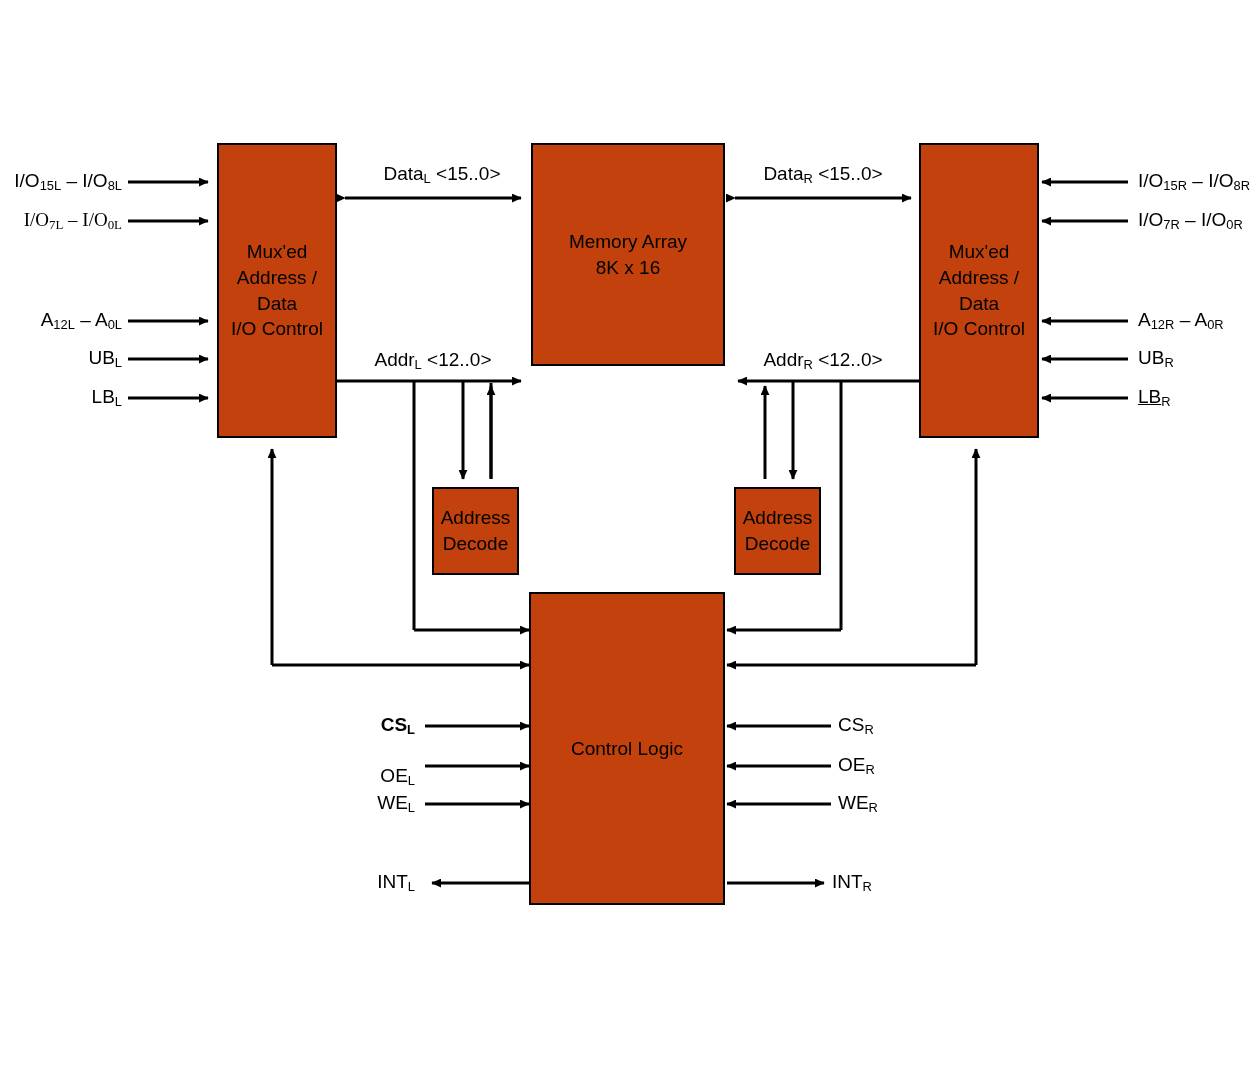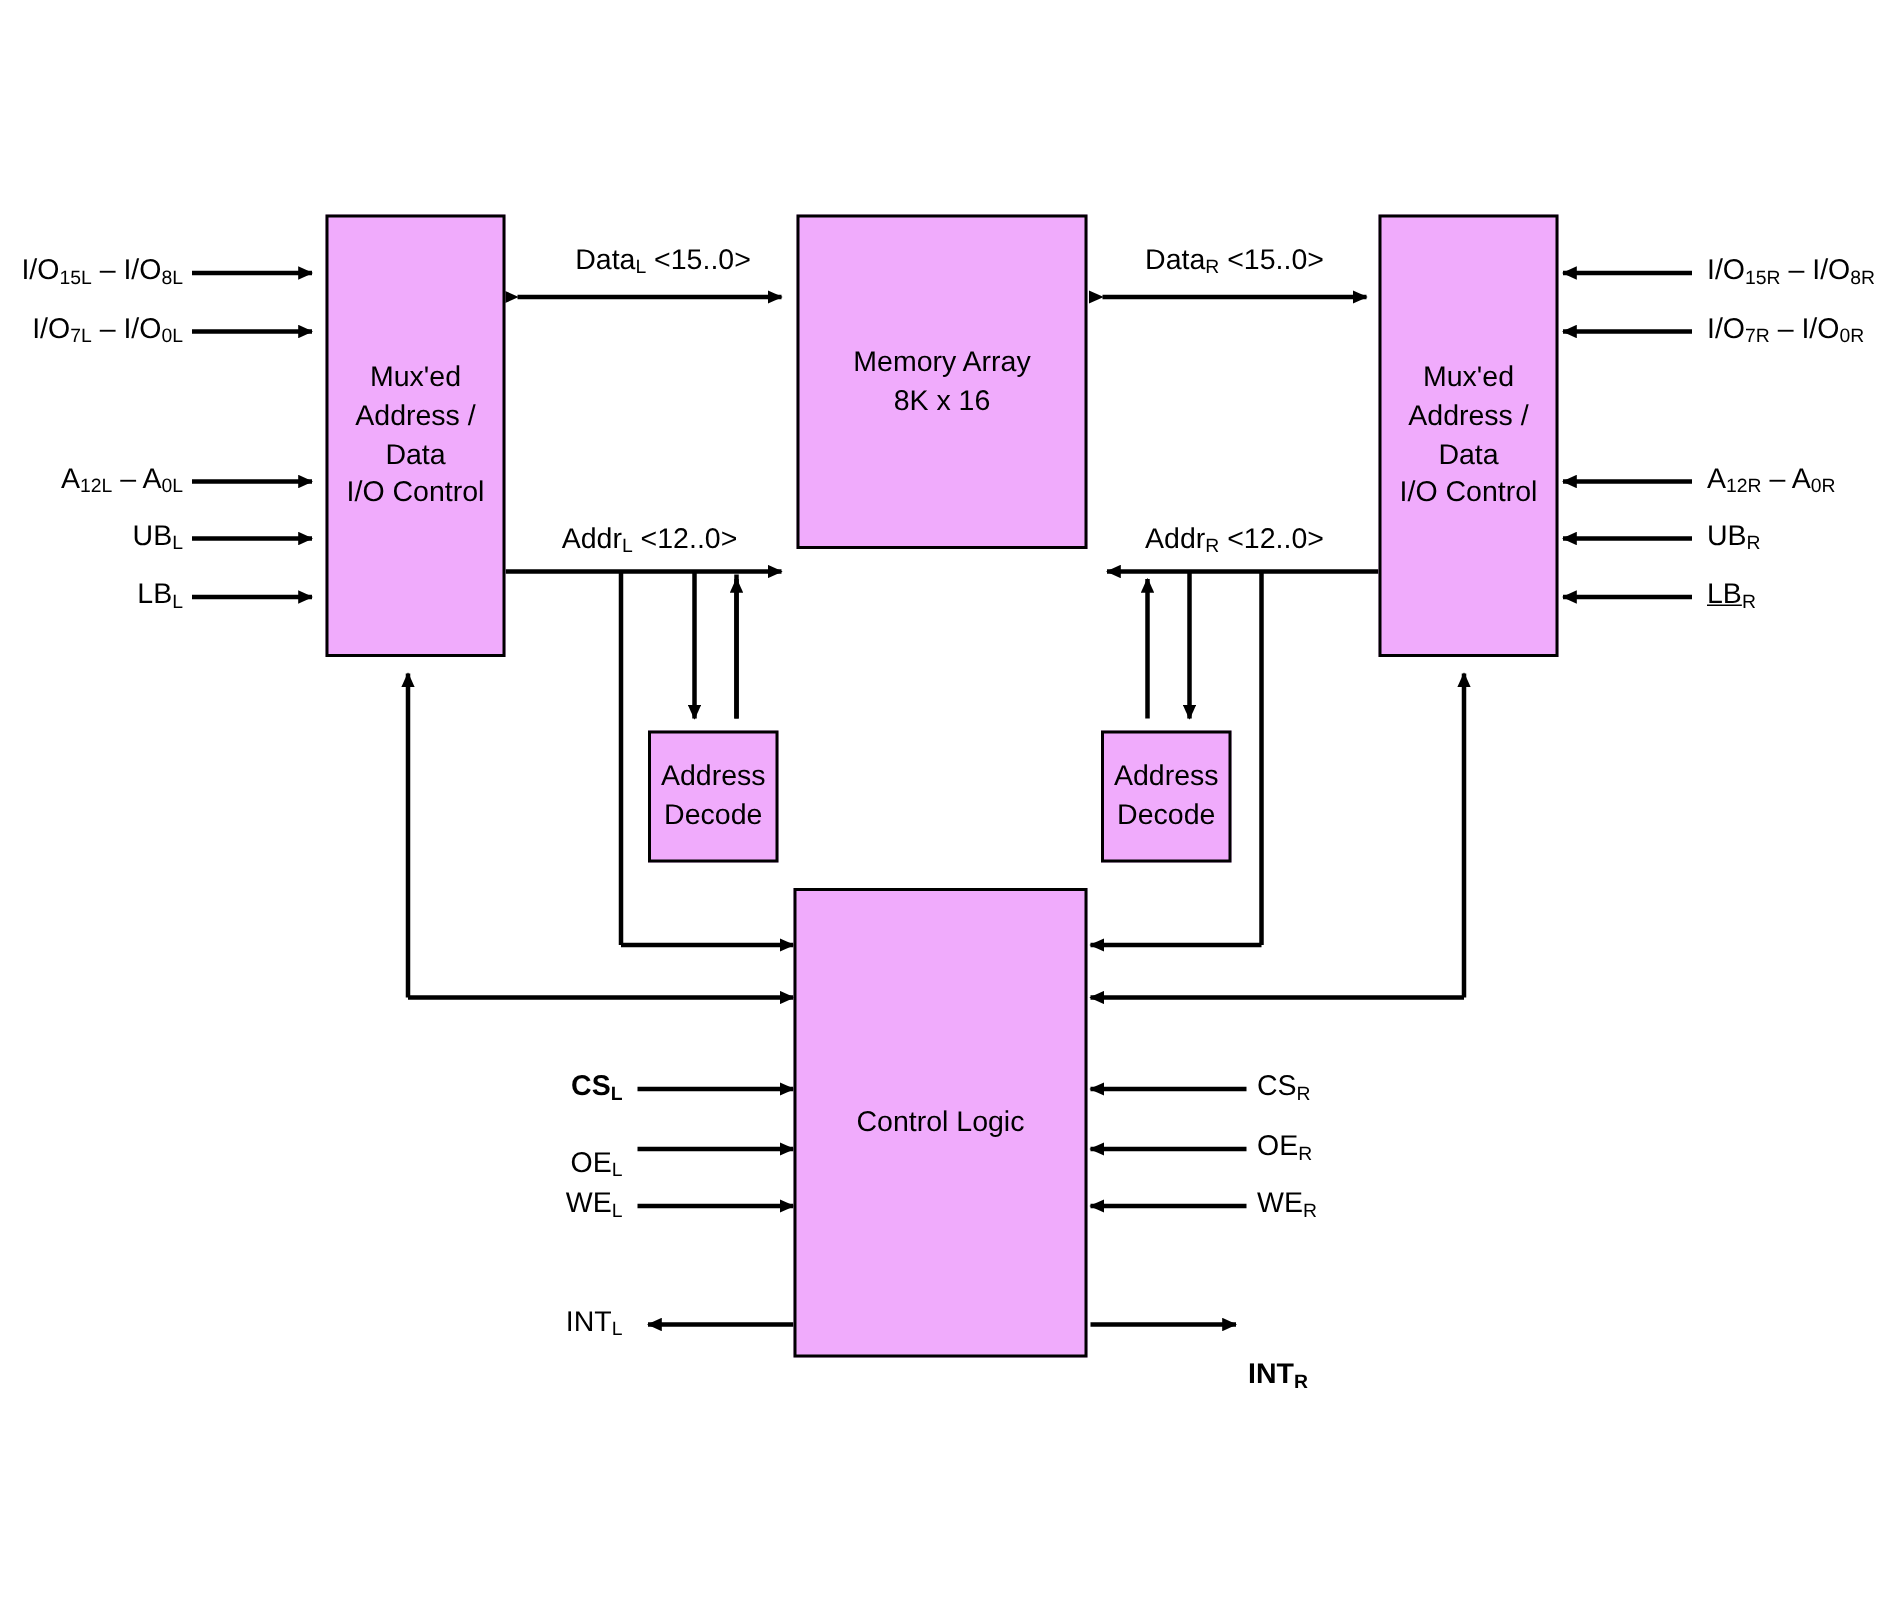--- a/index.html
+++ b/index.html
@@ -22,21 +22,21 @@
     position: absolute;
     left: 0;
     top: 0;
     width: 1256px;
     height: 1066px;
     pointer-events: none;
   }
   .blk {
     position: absolute;
     border: 2px solid #000;
-    background: #f0abfc;
+    background: #c2410c;
     box-sizing: border-box;
     display: flex;
     align-items: center;
     justify-content: center;
     text-align: center;
     font-size: 19px;
     line-height: 1.35;
   }
   .blk .inner {
     white-space: pre-line;
@@ -163,21 +163,21 @@
   <div class="lbl c" style="left:343px; top:349px; width:180px;">
     <span>Addr<sub>L</sub> &lt;12..0&gt;</span>
   </div>
   <div class="lbl c" style="left:733px; top:349px; width:180px;">
     <span>Addr<sub>R</sub> &lt;12..0&gt;</span>
   </div>
 
   <div class="lbl r" style="left:0px; top:170px; width:122px;">
     <span>I/O<sub>15L</sub> – I/O<sub>8L</sub></span>
   </div>
-  <div class="lbl r" style="left:0px; top:209px; width:122px;">
+  <div class="lbl r" style="left:0px; top:209px; width:122px;font-family:Liberation Serif, serif;">
     <span>I/O<sub>7L</sub> – I/O<sub>0L</sub></span>
   </div>
   <div class="lbl r" style="left:0px; top:309px; width:122px;">
     <span>A<sub>12L</sub> – A<sub>0L</sub></span>
   </div>
   <div class="lbl r" style="left:0px; top:347px; width:122px;">
     <span>UB<sub>L</sub></span>
   </div>
   <div class="lbl r" style="left:0px; top:386px; width:122px;">
     <span>LB<sub>L</sub></span>
@@ -214,17 +214,17 @@
 
   <div class="lbl" style="left:838px; top:714px;">
     <span>CS<sub>R</sub></span>
   </div>
   <div class="lbl" style="left:838px; top:754px;">
     <span>OE<sub>R</sub></span>
   </div>
   <div class="lbl" style="left:838px; top:792px;">
     <span>WE<sub>R</sub></span>
   </div>
-  <div class="lbl" style="left:832px; top:906px;font-weight:bold;">
+  <div class="lbl" style="left:832px; top:871px;">
     <span>INT<sub>R</sub></span>
   </div>
 
 </div>
 
 </body></html>

